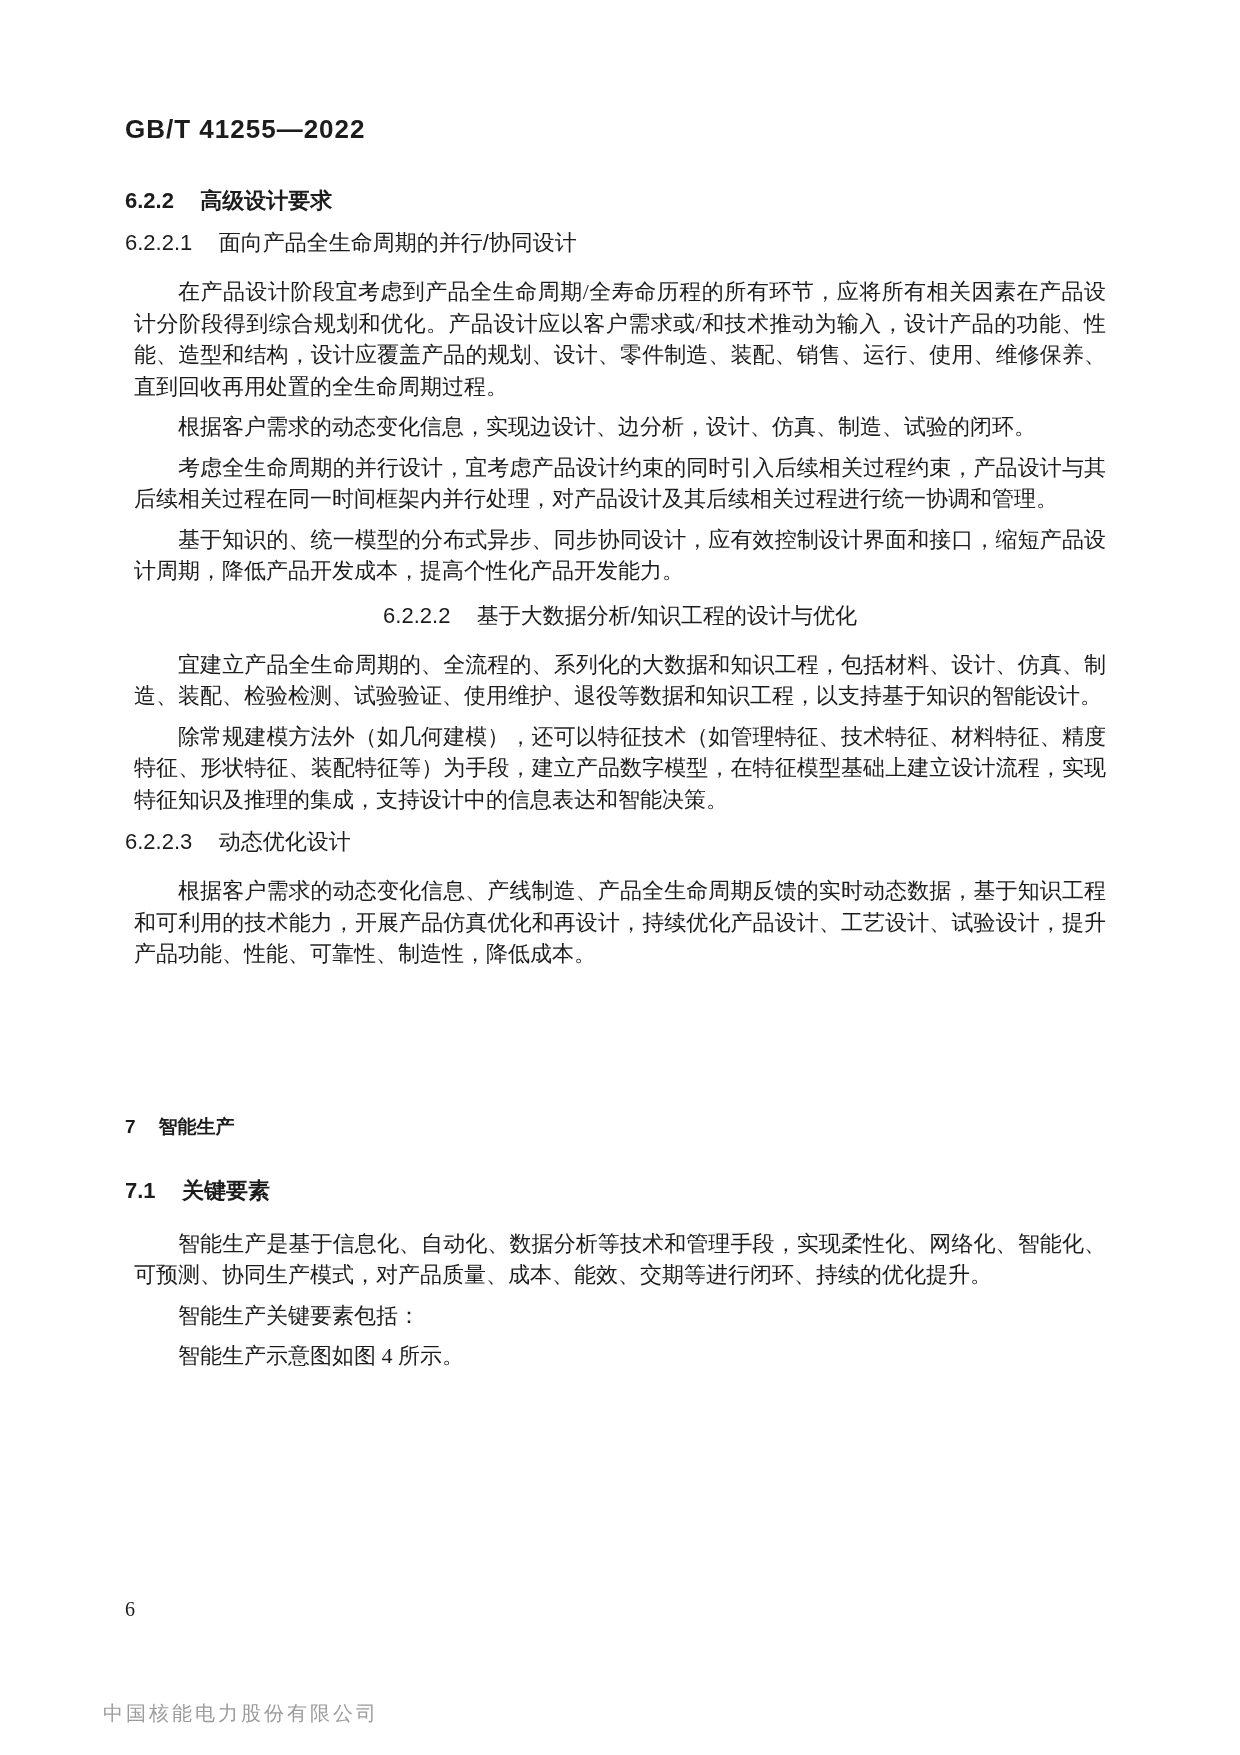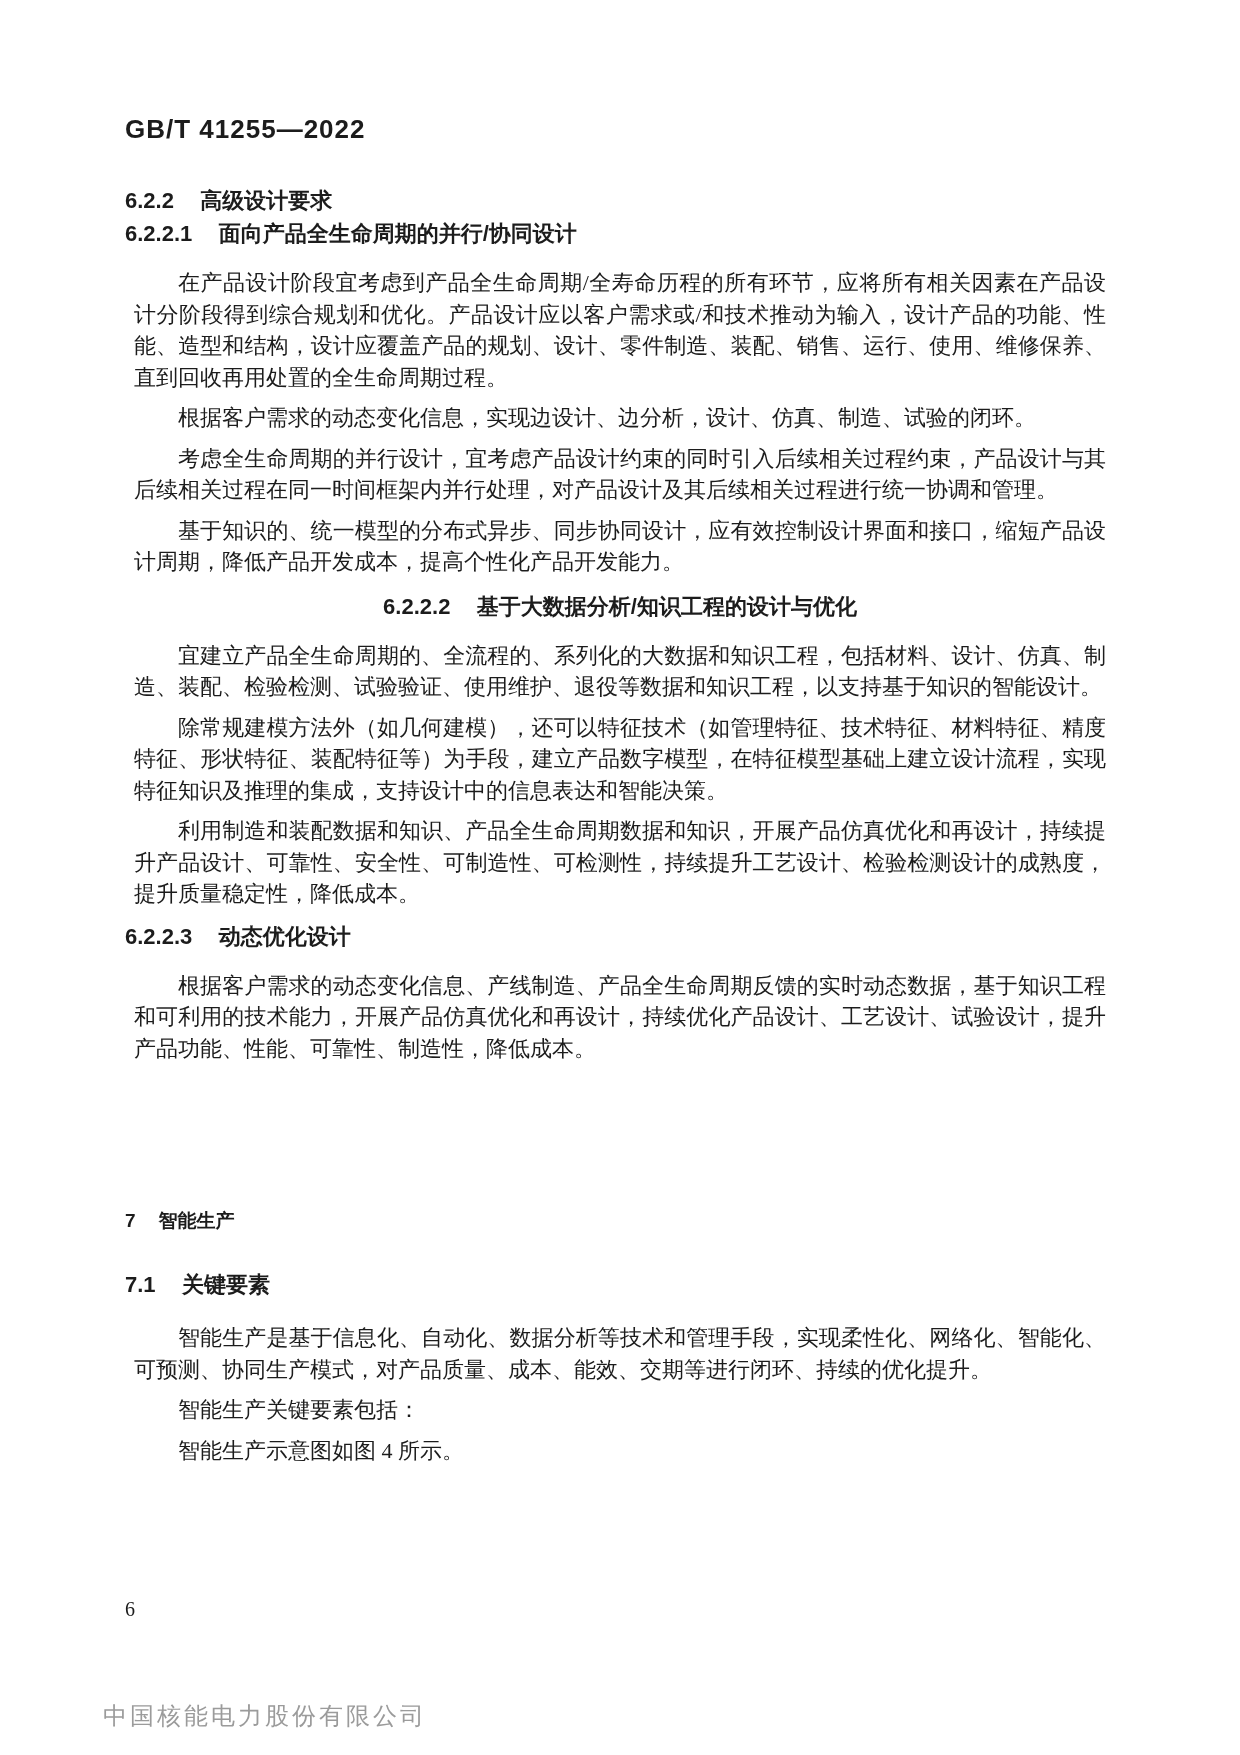--- a/index.html
+++ b/index.html
@@ -31,23 +31,23 @@
     letter-spacing: 1px;
   }
   .h-sec {                 
     margin: 44px 0 0 0;
     font-family: "Liberation Sans", sans-serif;
     font-weight: bold;
     font-size: 22px;
     line-height: 26px;
   }
   .h-sub {                 
-    margin: 7px 0 20px 0;
+    margin: 16px 0 20px 0;
     font-family: "Liberation Sans", sans-serif;
-    font-weight: bold;
+    font-weight: normal;
     font-size: 22px;
     line-height: 26px;
   }
   .h-chap {                
     margin: 142px 0 0 0;
     font-family: "Liberation Sans", sans-serif;
     font-weight: bold;
     font-size: 19px;
     line-height: 30px;
   }
@@ -92,21 +92,21 @@
     width: 1240px;
     text-align: center;
     font-size: 21px;
     letter-spacing: 1px;
     color: #2a2a2a;
   }
   .watermark {
     position: absolute;
     left: 103px;
     top: 1700px;
-    font-size: 24px;
+    font-size: 20px;
     letter-spacing: 3px;
     color: #9b9b9b;
   }
 </style>
 </head>
 <body>
 
 <div class="page">
   <div class="content">
 
@@ -124,21 +124,20 @@
     <p class="body">根据客户需求的动态变化信息，实现边设计、边分析，设计、仿真、制造、试验的闭环。</p>
     <p class="body">考虑全生命周期的并行设计，宜考虑产品设计约束的同时引入后续相关过程约束，产品设计与其后续相关过程在同一时间框架内并行处理，对产品设计及其后续相关过程进行统一协调和管理。</p>
     <p class="body">基于知识的、统一模型的分布式异步、同步协同设计，应有效控制设计界面和接口，缩短产品设计周期，降低产品开发成本，提高个性化产品开发能力。</p>
 
     <div class="h-sub" style="margin-top:16px;text-align:center;">
       <span class="h-num">6.2.2.2</span><span>基于大数据分析/知识工程的设计与优化</span>
     </div>
 
     <p class="body">宜建立产品全生命周期的、全流程的、系列化的大数据和知识工程，包括材料、设计、仿真、制造、装配、检验检测、试验验证、使用维护、退役等数据和知识工程，以支持基于知识的智能设计。</p>
     <p class="body">除常规建模方法外（如几何建模），还可以特征技术（如管理特征、技术特征、材料特征、精度特征、形状特征、装配特征等）为手段，建立产品数字模型，在特征模型基础上建立设计流程，实现特征知识及推理的集成，支持设计中的信息表达和智能决策。</p>
-    <p class="body">利用制造和装配数据和知识、产品全生命周期数据和知识，开展产品仿真优化和再设计，持续提升产品设计、可靠性、安全性、可制造性、可检测性，持续提升工艺设计、检验检测设计的成熟度，提升质量稳定性，降低成本。</p>
 
     <div class="h-sub" style="margin-top:14px;">
       <span class="h-num">6.2.2.3</span><span>动态优化设计</span>
     </div>
 
     <p class="body">根据客户需求的动态变化信息、产线制造、产品全生命周期反馈的实时动态数据，基于知识工程和可利用的技术能力，开展产品仿真优化和再设计，持续优化产品设计、工艺设计、试验设计，提升产品功能、性能、可靠性、制造性，降低成本。</p>
 
     <div class="h-chap">
       <span class="h-num">7</span><span>智能生产</span>
     </div>

